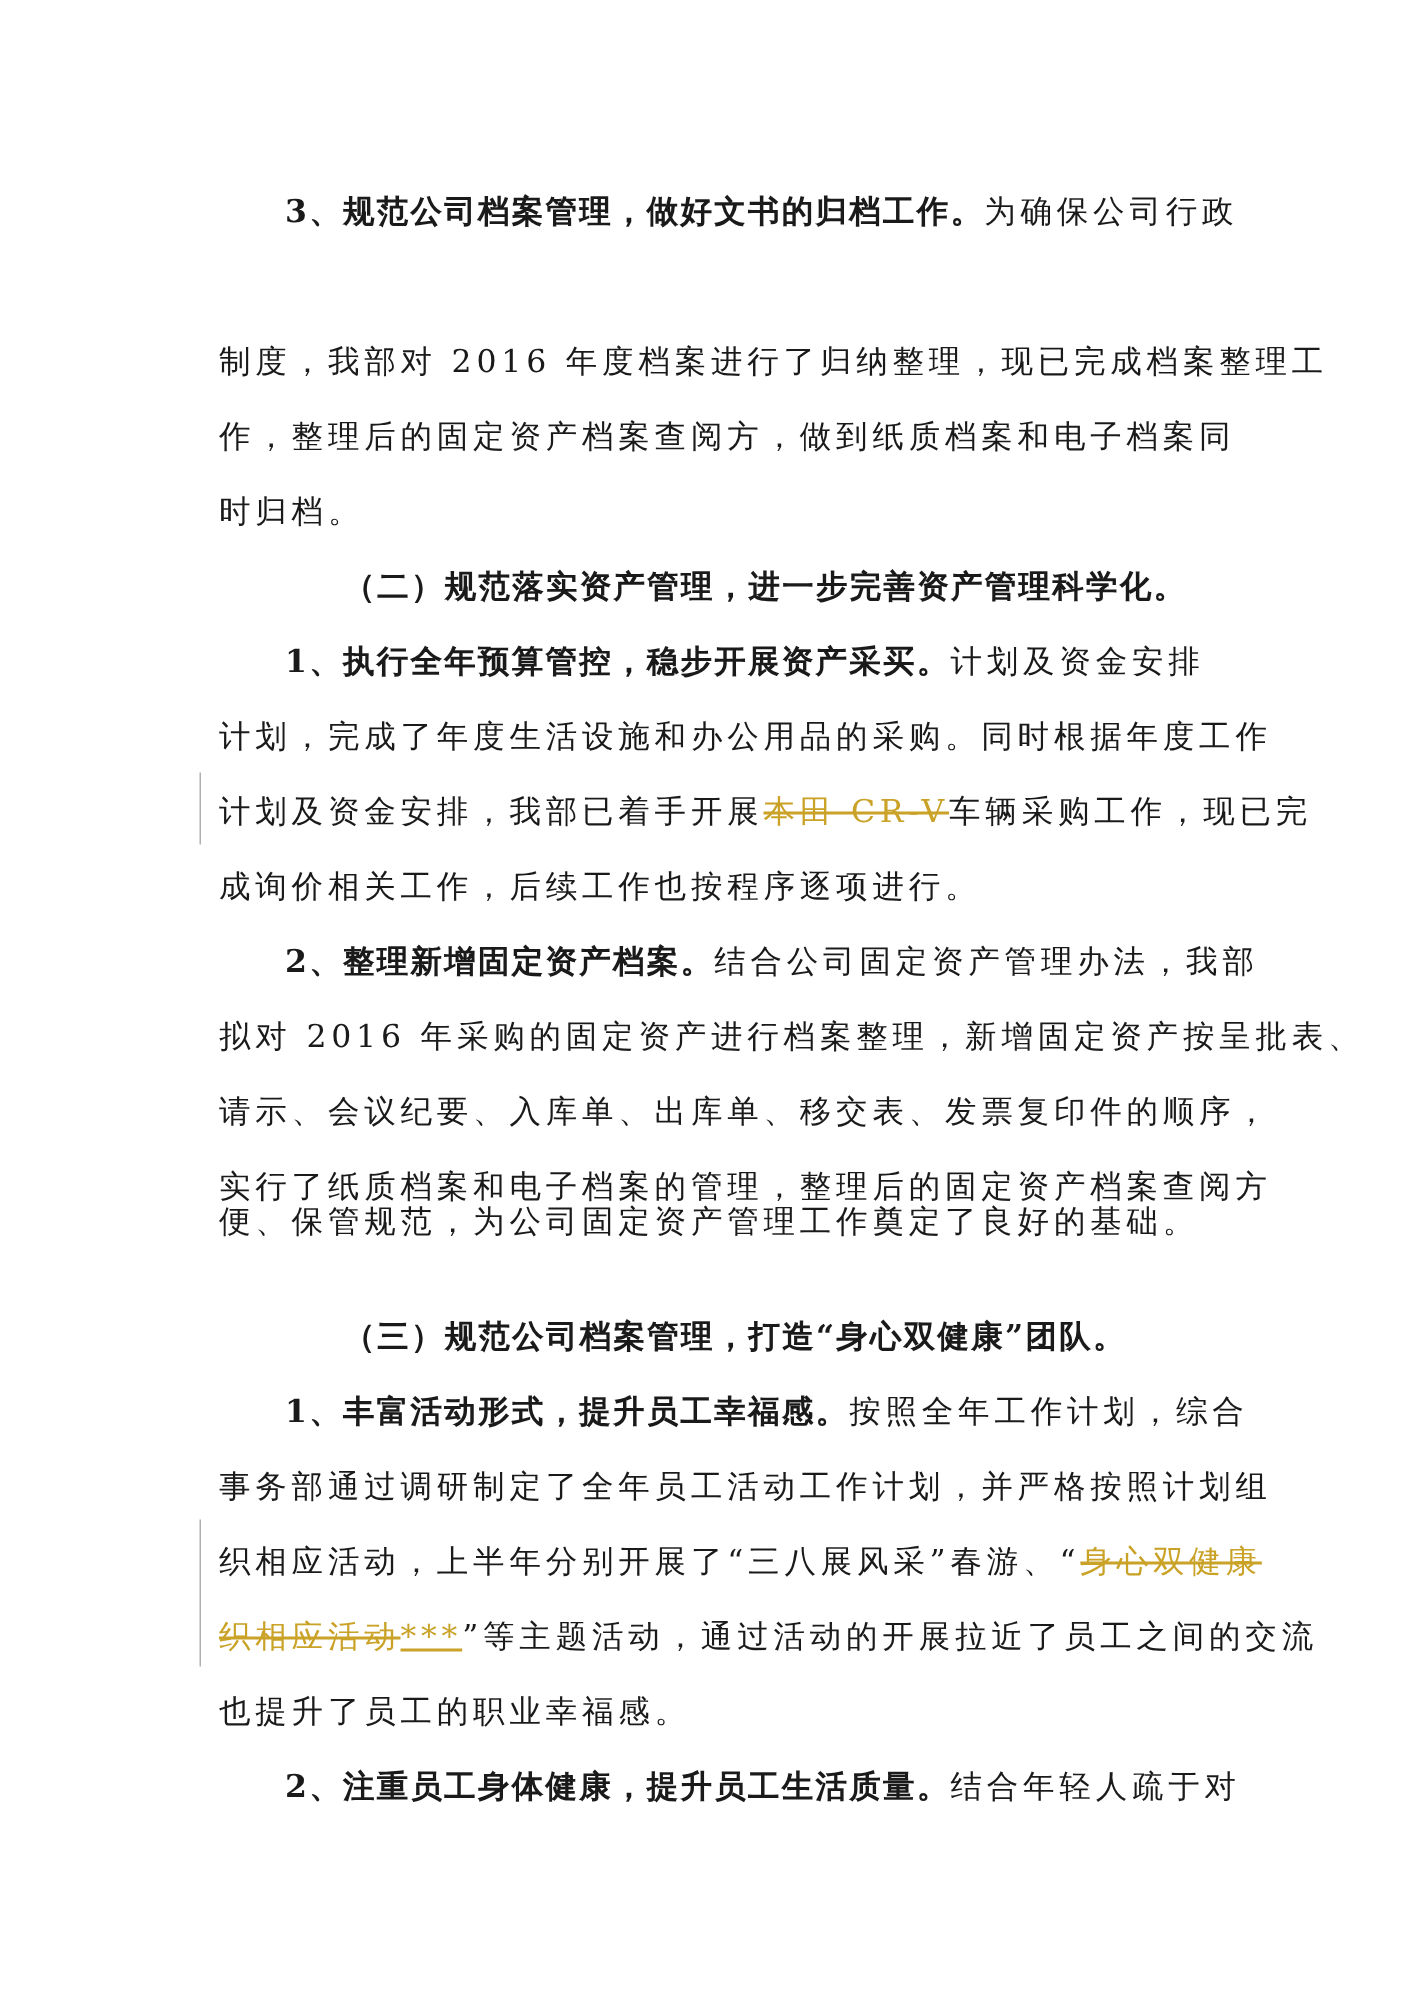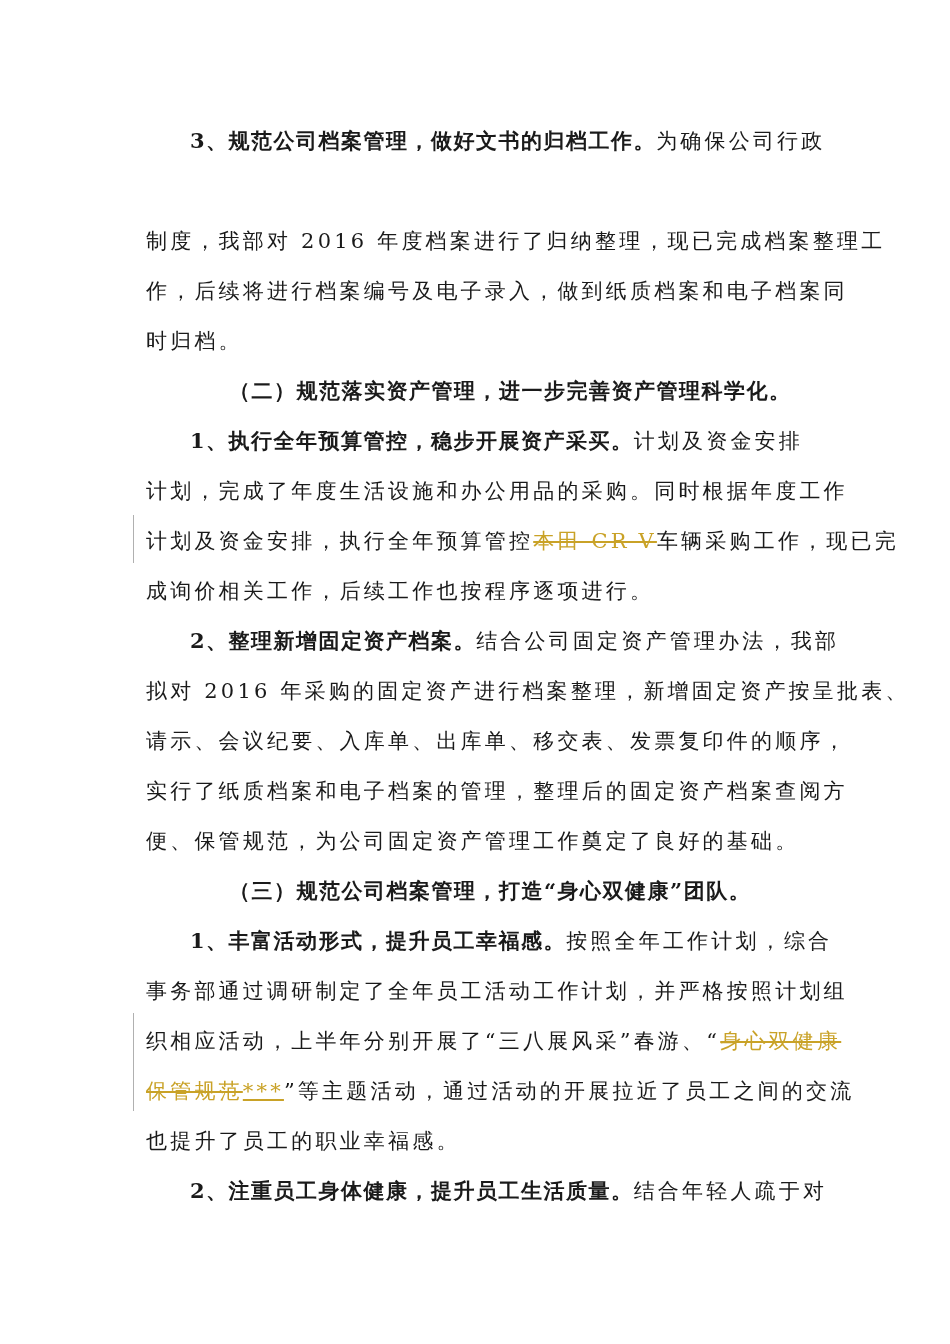--- a/index.html
+++ b/index.html
@@ -16,55 +16,55 @@
 </style>
 </head>
 <body>
 
 <div class="page">
 
   <div class="line indent" style="top:127px">
     <b>3、规范公司档案管理，做好文书的归档工作。</b><span>为确保公司行政</span>
   </div>
   <div class="line" style="top:227px">制度，我部对 2016 年度档案进行了归纳整理，现已完成档案整理工</div>
-  <div class="line" style="top:277px">作，后续将进行档案编号及电子录入，做到纸质档案和电子档案同</div>
+  <div class="line" style="top:277px">作，整理后的固定资产档案查阅方，做到纸质档案和电子档案同</div>
   <div class="line" style="top:327px">时归档。</div>
 
   <div class="line heading bold" style="top:377px">（二）规范落实资产管理，进一步完善资产管理科学化。</div>
 
   <div class="line indent" style="top:427px">
     <b>1、执行全年预算管控，稳步开展资产采买。</b><span>计划及资金安排</span>
   </div>
   <div class="line" style="top:477px">计划，完成了年度生活设施和办公用品的采购。同时根据年度工作</div>
   <div class="changebar" style="top:515px; height:48px"></div>
   <div class="line" style="top:527px">
-    <span>计划及资金安排，执行全年预算管控</span><span class="del">本田 CR-V</span><span>车辆采购工作，现已完</span>
+    <span>计划及资金安排，我部已着手开展</span><span class="del">本田 CR-V</span><span>车辆采购工作，现已完</span>
   </div>
   <div class="line" style="top:577px">成询价相关工作，后续工作也按程序逐项进行。</div>
 
   <div class="line indent" style="top:627px">
     <b>2、整理新增固定资产档案。</b><span>结合公司固定资产管理办法，我部</span>
   </div>
   <div class="line" style="top:677px">拟对 2016 年采购的固定资产进行档案整理，新增固定资产按呈批表、</div>
   <div class="line" style="top:727px">请示、会议纪要、入库单、出库单、移交表、发票复印件的顺序，</div>
   <div class="line" style="top:777px">实行了纸质档案和电子档案的管理，整理后的固定资产档案查阅方</div>
-  <div class="line" style="top:827px">便、保管规范，为公司固定资产管理工作奠定了良好的基础。</div>
+  <div class="line" style="top:800px">便、保管规范，为公司固定资产管理工作奠定了良好的基础。</div>
 
   <div class="line heading bold" style="top:877px">（三）规范公司档案管理，打造“身心双健康”团队。</div>
 
   <div class="line indent" style="top:927px">
     <b>1、丰富活动形式，提升员工幸福感。</b><span>按照全年工作计划，综合</span>
   </div>
   <div class="line" style="top:977px">事务部通过调研制定了全年员工活动工作计划，并严格按照计划组</div>
   <div class="changebar" style="top:1013px; height:98px"></div>
   <div class="line" style="top:1027px">
     <span>织相应活动，上半年分别开展了“三八展风采”春游、“</span><span class="del">身心双健康</span>
   </div>
   <div class="line" style="top:1077px">
-    <span class="del">保管规范</span><span class="ins">***</span><span>”等主题活动，通过活动的开展拉近了员工之间的交流</span>
+    <span class="del">织相应活动</span><span class="ins">***</span><span>”等主题活动，通过活动的开展拉近了员工之间的交流</span>
   </div>
   <div class="line" style="top:1127px">也提升了员工的职业幸福感。</div>
 
   <div class="line indent" style="top:1177px">
     <b>2、注重员工身体健康，提升员工生活质量。</b><span>结合年轻人疏于对</span>
   </div>
 
 </div>
 
 </body></html>

